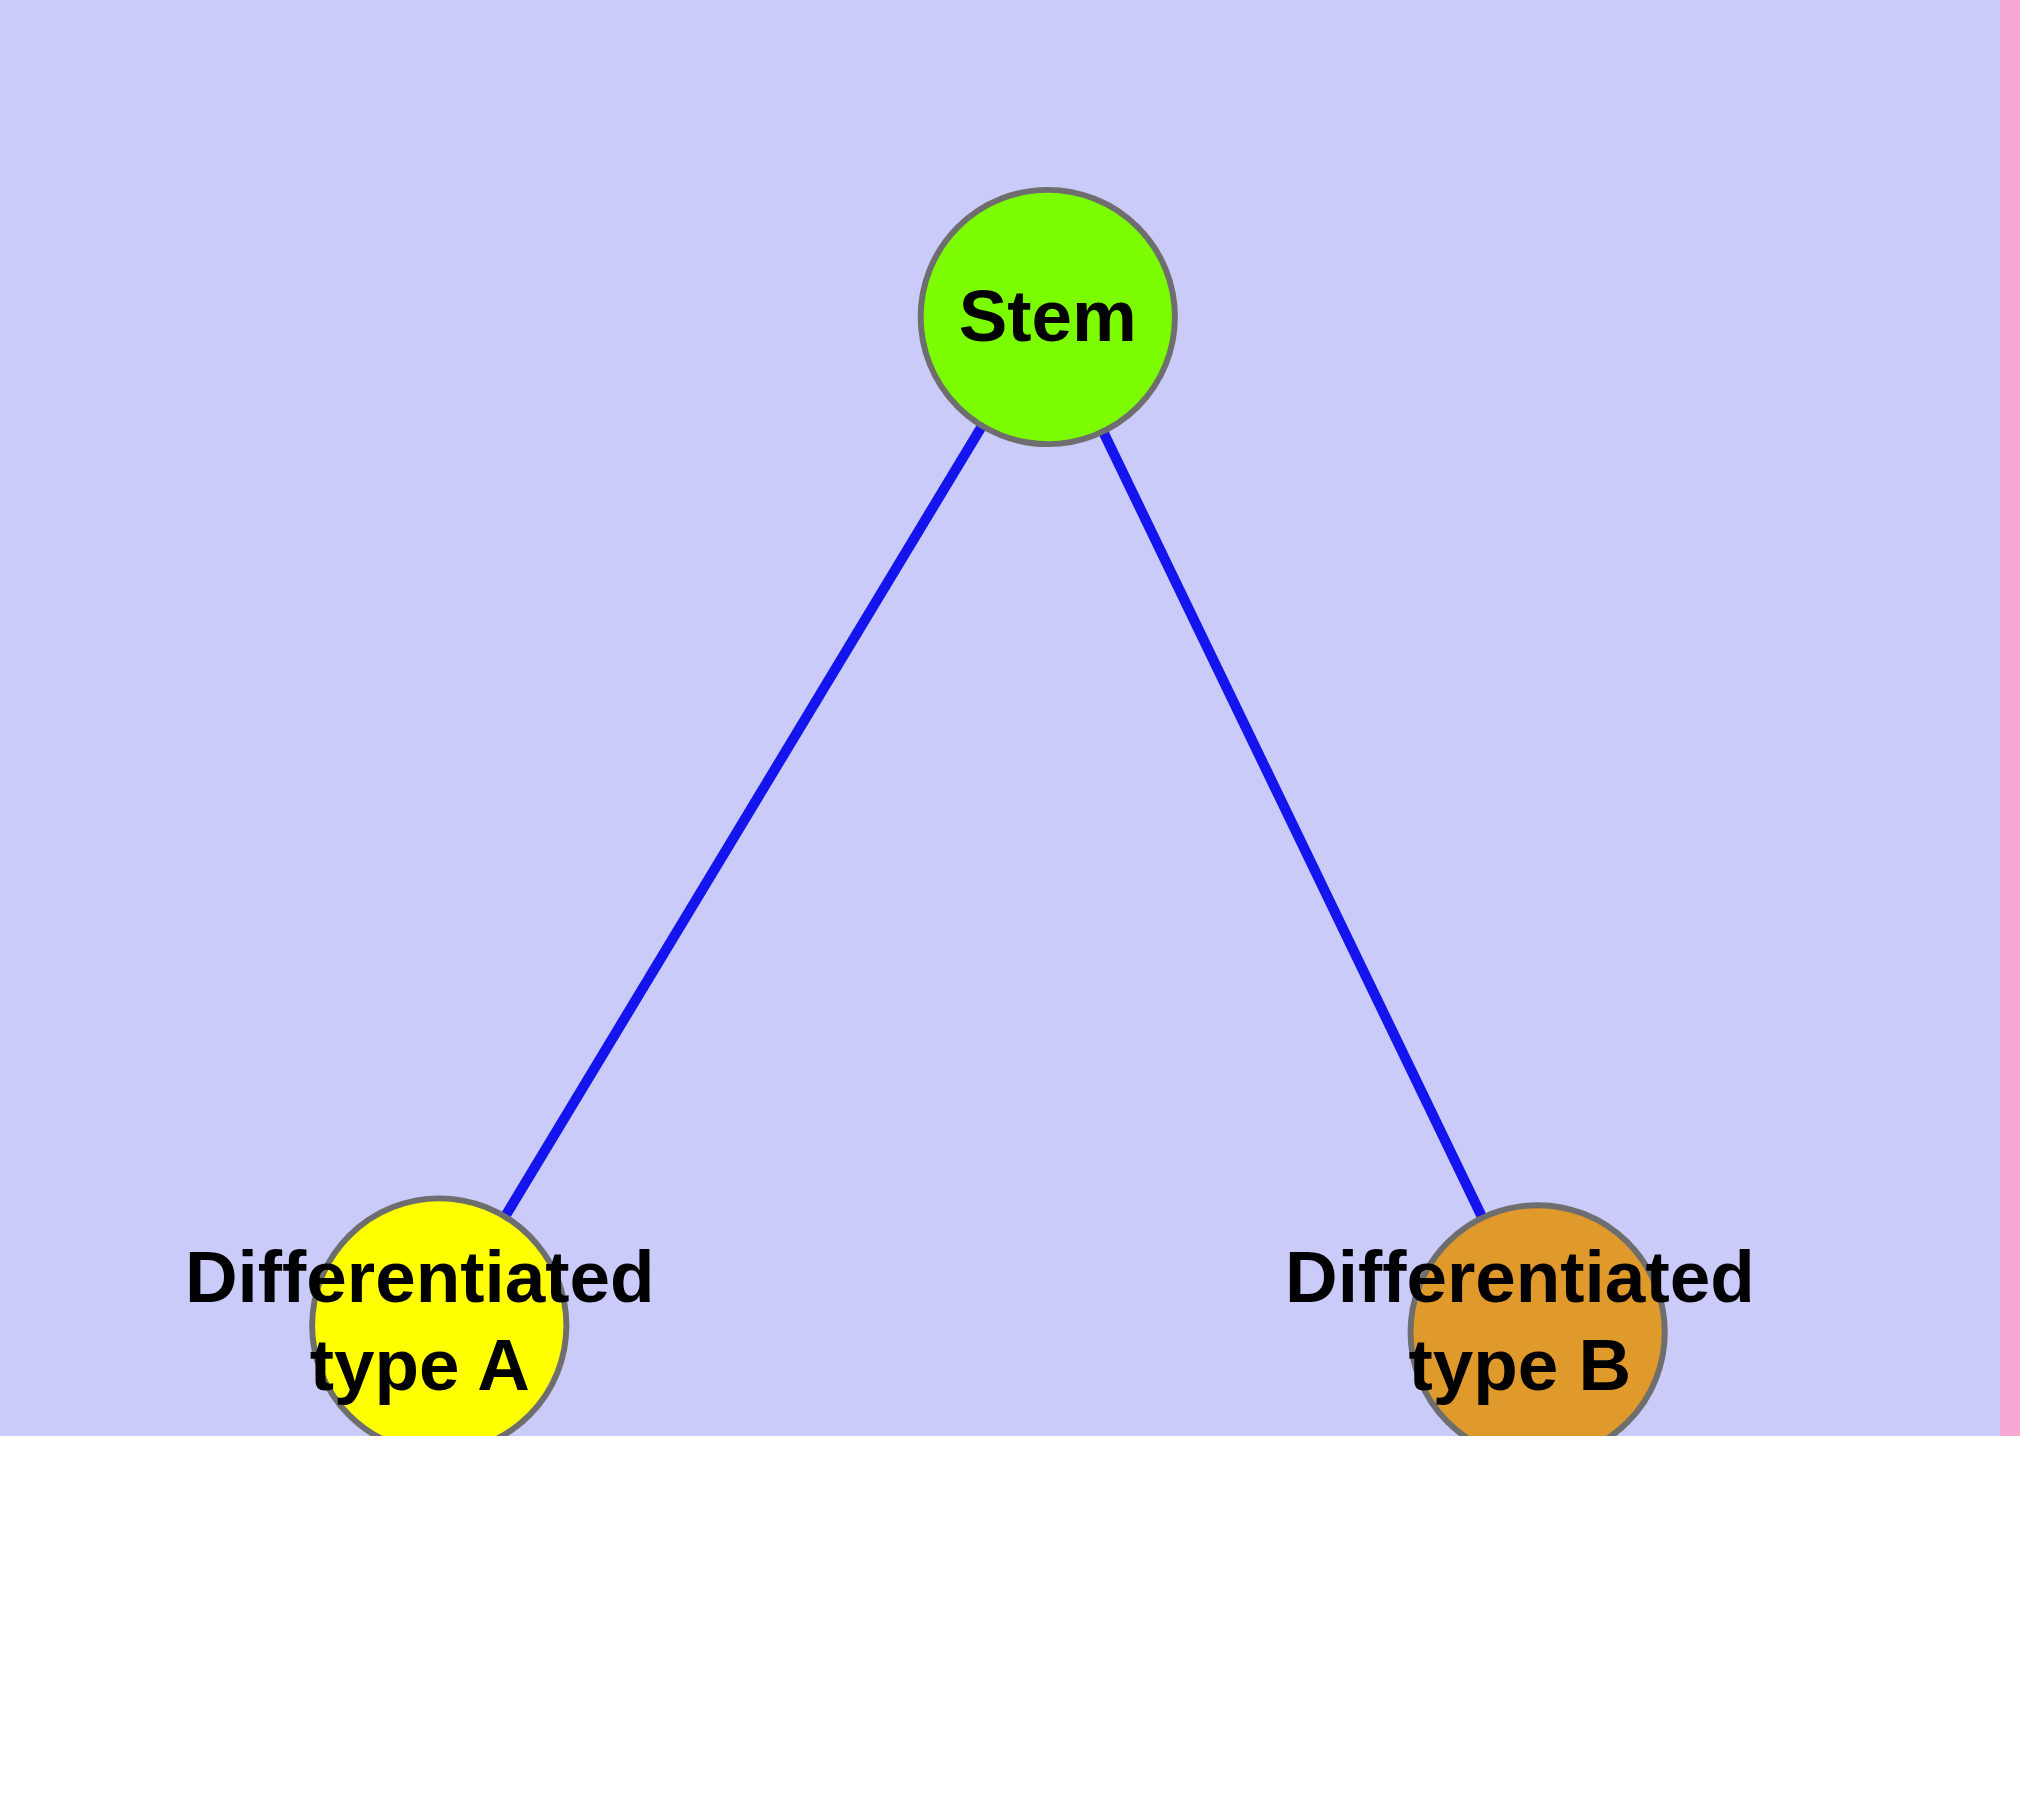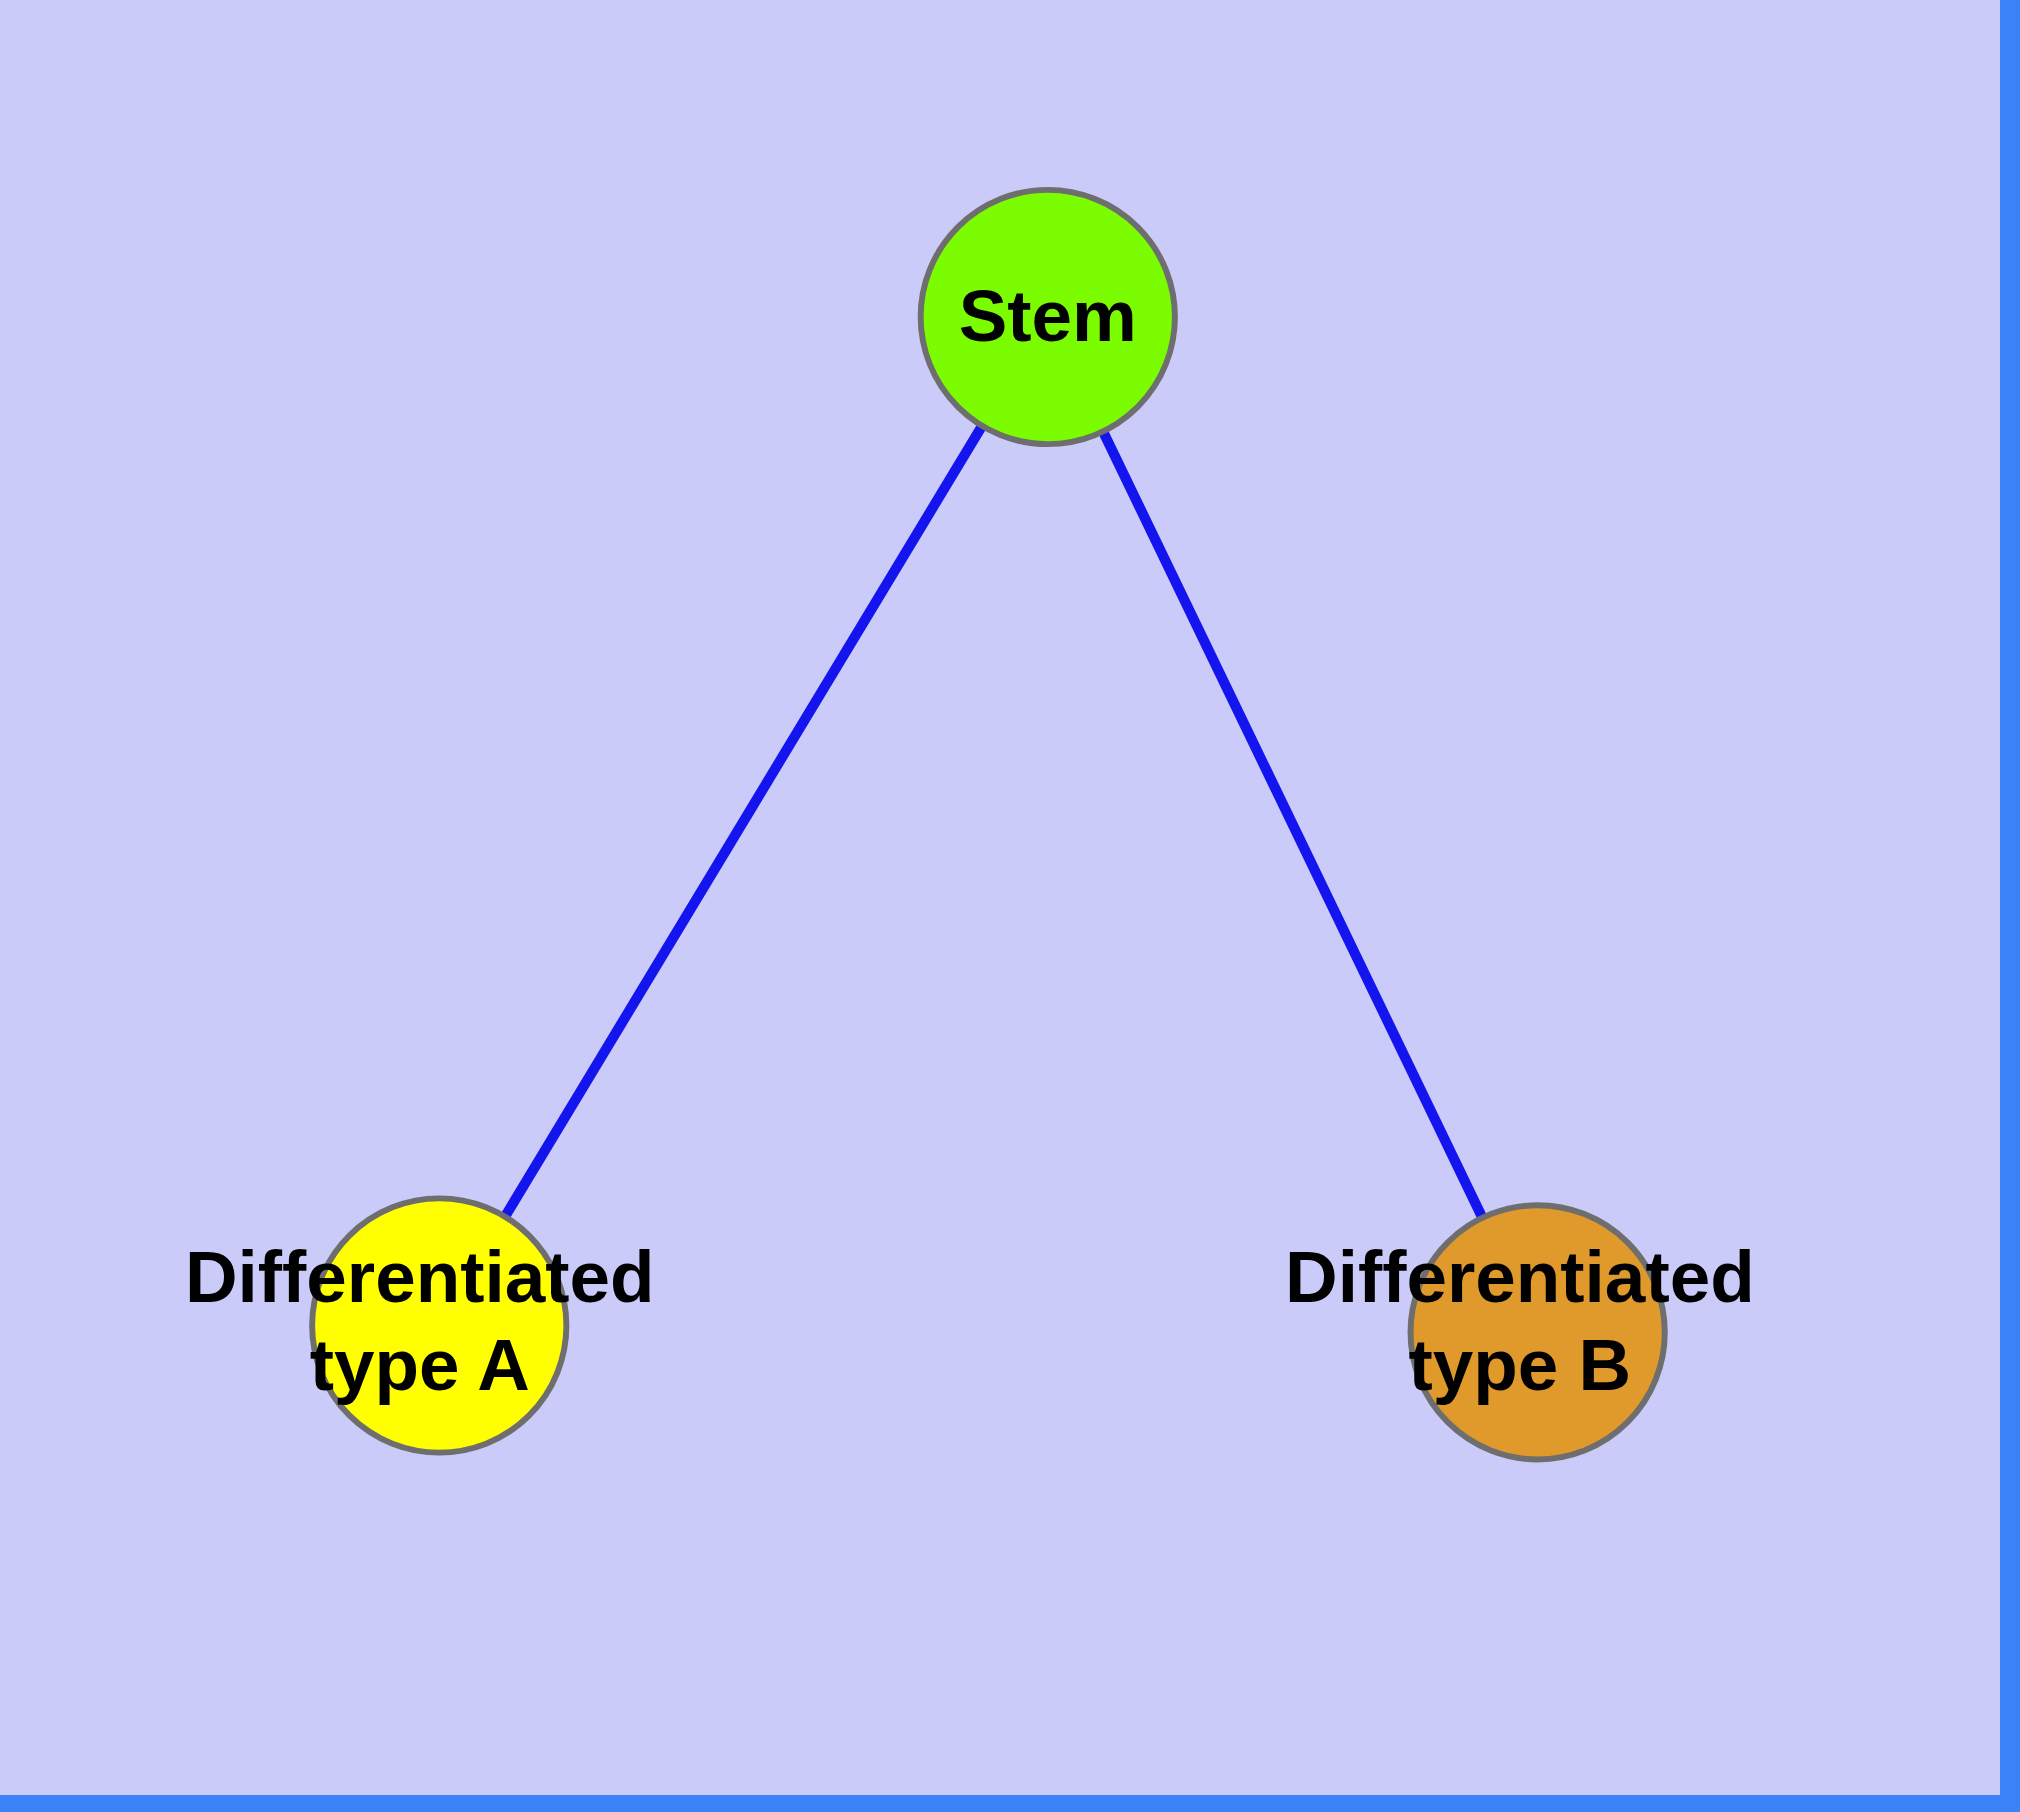--- a/index.html
+++ b/index.html
@@ -4,22 +4,22 @@
 <title>Cell Differentiation Graph</title>
 <style>
   html, body {
     margin: 0;
     padding: 0;
     background: #ffffff;
   }
   #canvas {
     position: relative;
     width: 2021px;
-    height: 1812px;
-    background: #3b82f6;
+    height: 1436px;
+    background: #f9a8d4;
     overflow: hidden;
     font-family: "Liberation Sans", sans-serif;
   }
   #plot-area {
     position: absolute;
     left: 0;
     top: 0;
     width: 2000px;
     height: 1795px;
     background: #cbcbfa;

